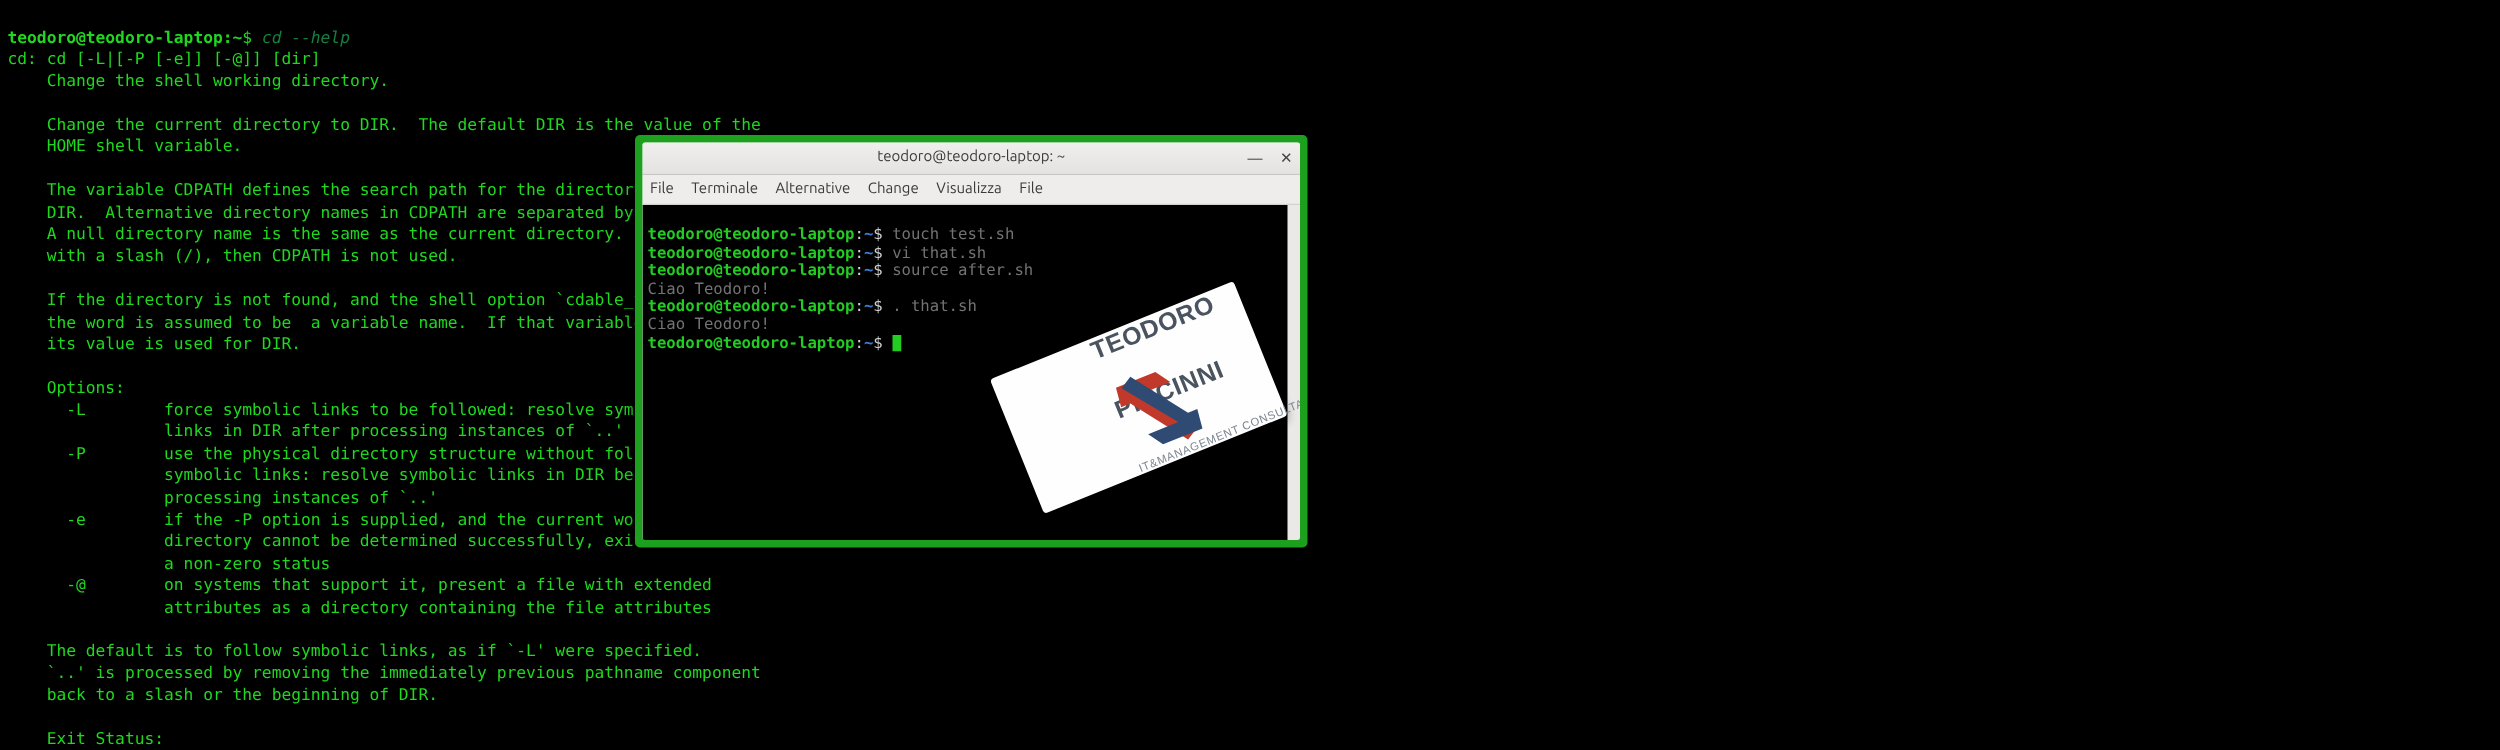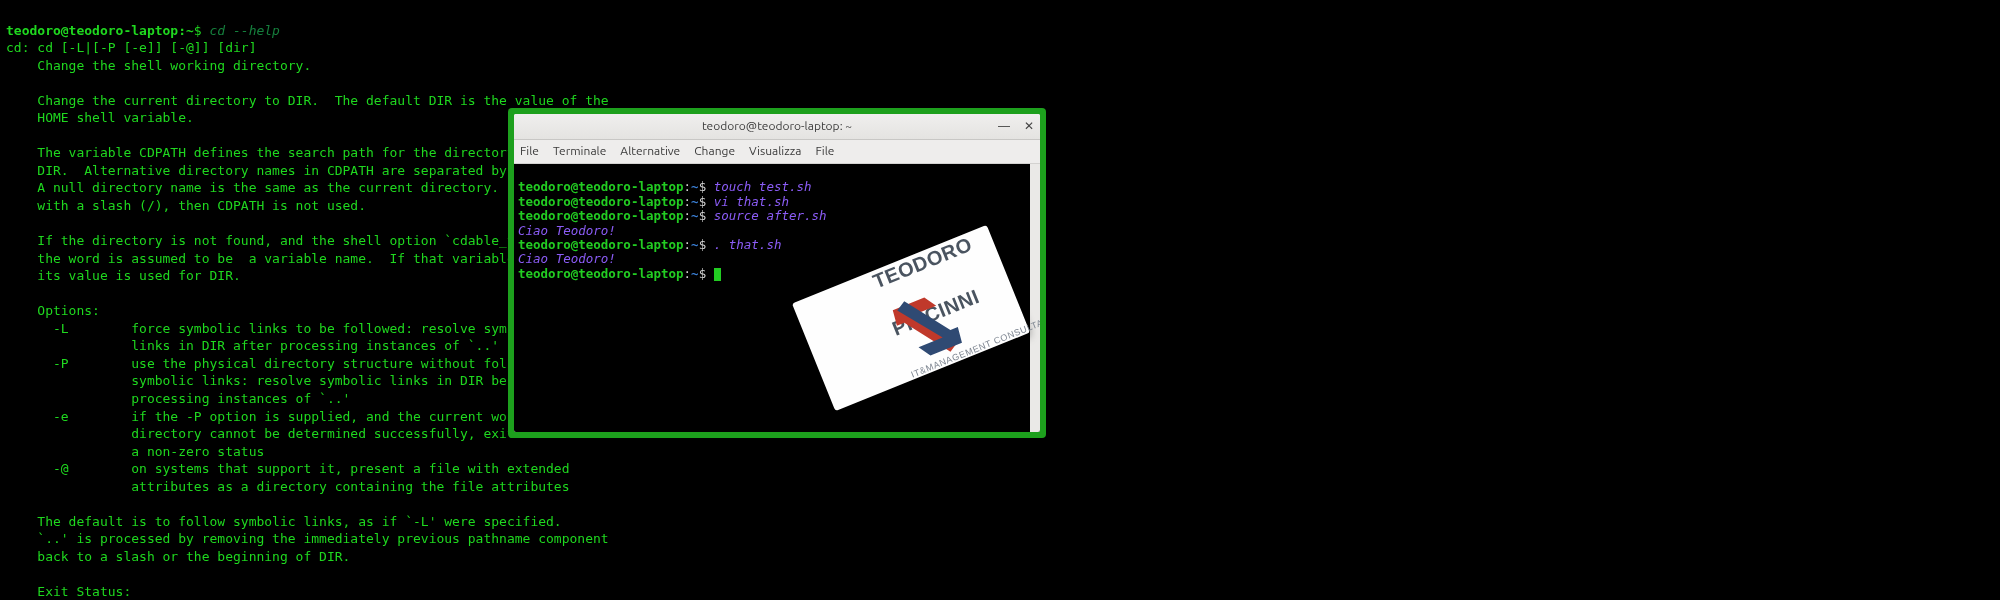--- a/index.html
+++ b/index.html
@@ -91,21 +91,21 @@
   padding: 2px 4px;
   white-space: pre;
   font-family: "DejaVu Sans Mono", monospace;
   font-size: 12.5px;
   line-height: 1.15;
   position: relative;
 }
 .term-body .p-user { color: #22cc22; font-weight: bold; }
 .term-body .p-sep  { color: #d0d0d0; }
 .term-body .p-path { color: #3a7fd5; font-weight: bold; }
-.term-body .p-cmd  { color: #8b5cf6; font-style: italic; }
+.term-body .p-cmd  { color: #737373; }
 .cursor {
   display: inline-block;
   width: 7px;
   height: 13px;
   background: #22cc22;
   vertical-align: text-bottom;
 }
 .scrollbar {
   position: absolute;
   right: 0; top: 0;

